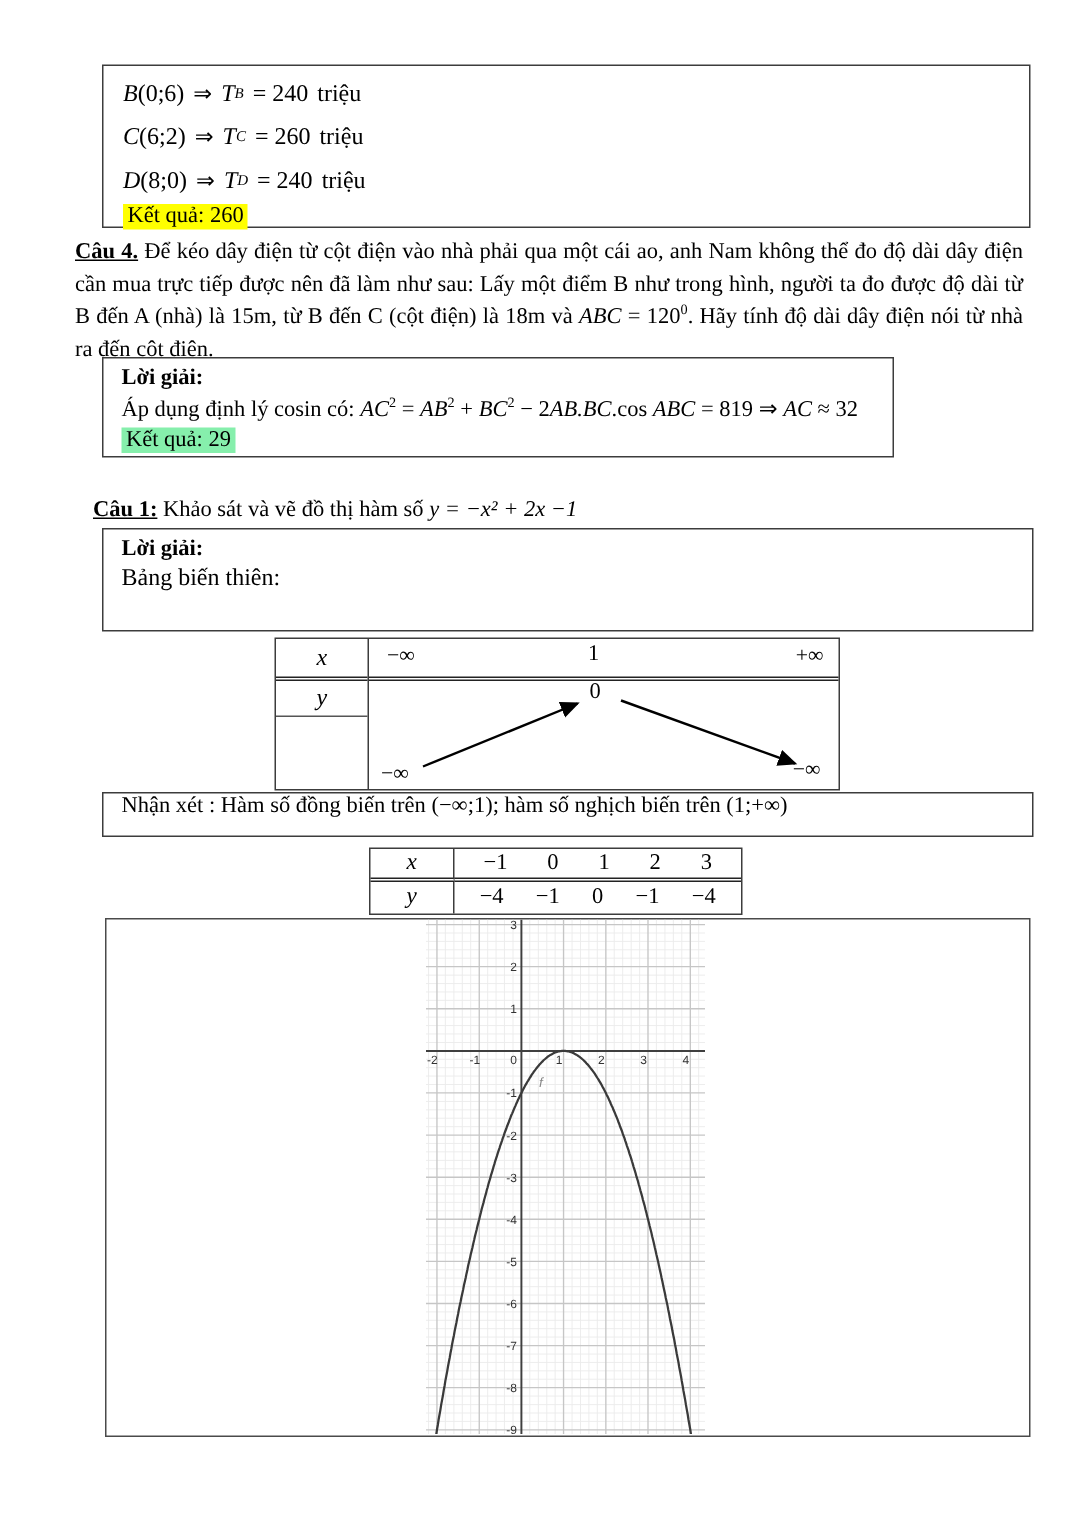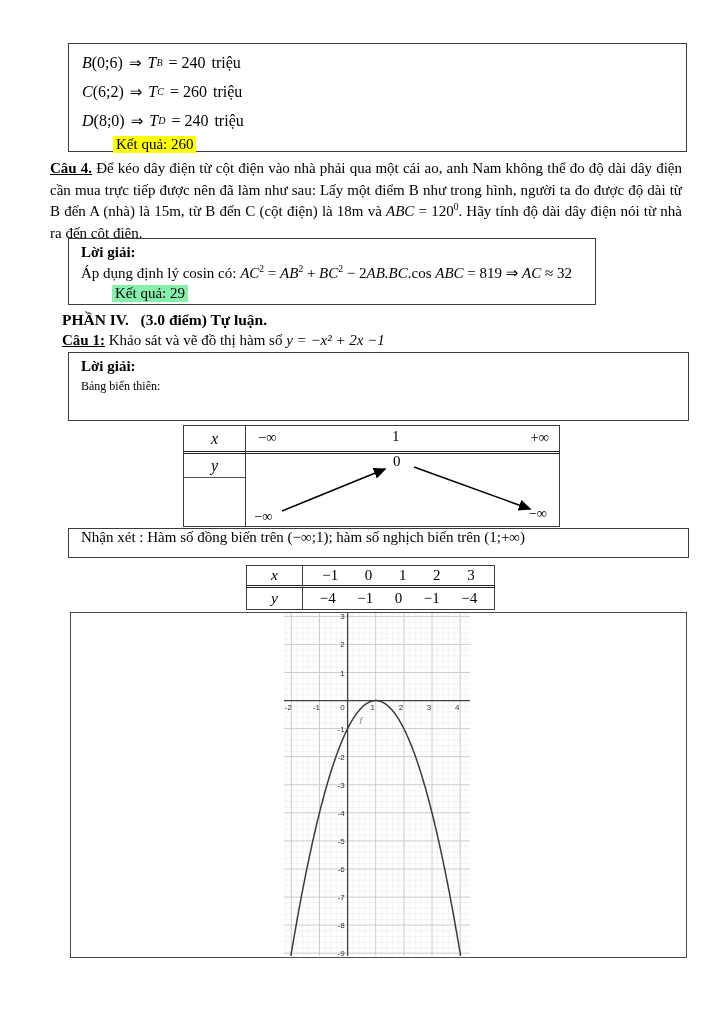--- a/index.html
+++ b/index.html
@@ -1,40 +1,40 @@
 <!DOCTYPE html>
 <html style="--border: #3c3c3c;"><head>
 <meta charset="utf-8">
 <style>
   html,body{margin:0;padding:0;background:#fff;}
   .page{position:relative;width:724px;height:1024px;background:#fff;overflow:hidden;
         font-family:"Liberation Serif",serif;color:#000;}
   .m{font-style:italic;}
   .box{position:absolute;border:1.5px solid var(--border,#3c3c3c);box-sizing:border-box;background:#fff;}
-  .hl{display:inline-block;background:#ffff00;padding:0 3px;line-height:17px;font-size:15px;margin-left:31px;}
+  .hl{display:inline-block;background:#ffff00;padding:0 3px;line-height:17px;font-size:15px;}
   sub{font-size:10px;font-style:italic;vertical-align:-4px;line-height:0;}
   sup{font-size:9.5px;vertical-align:6px;line-height:0;}
 
   
   .rbox{left:68px;top:43px;width:619px;height:109px;padding:4px 0 0 13px;}
   .rline{height:29px;display:flex;align-items:center;font-size:16px;}
   .rline .gap{width:6px;}
   .arrow{padding:0 6px;font-size:15px;}
 
   
   .para{position:absolute;left:50px;top:158px;width:632px;font-size:15px;line-height:21.5px;
         text-align:justify;}
   .bold{font-weight:bold;text-decoration:underline;}
 
   
   .sbox4{left:68px;top:238px;width:528px;height:67px;padding:3px 0 0 12px;font-size:15px;}
   .sbox1{left:68px;top:352px;width:621px;height:69px;padding:3px 0 0 12px;font-size:15px;}
   .stitle{font-weight:bold;font-size:15px;line-height:20px;}
   .sline{line-height:23px;font-size:15px;}
-  .sline2{line-height:20px;font-size:12px;}
+  .sline2{line-height:20px;font-size:16px;}
 
   .heading{position:absolute;left:62px;top:311px;font-weight:bold;font-size:15.5px;}
   .cau1{position:absolute;left:62px;top:332px;font-size:15px;}
 
   
   .vt{position:absolute;left:183px;top:425px;width:377px;height:102px;border:1.5px solid var(--border,#3c3c3c);
       box-sizing:border-box;display:flex;background:#fff;}
   .vt-left{width:62px;border-right:1.5px solid var(--border,#3c3c3c);display:flex;flex-direction:column;box-sizing:border-box;}
   .vt-cell-x{height:25px;border-bottom:3px double #222;display:flex;align-items:center;justify-content:center;
       font-style:italic;font-size:16px;box-sizing:content-box;}
@@ -113,21 +113,20 @@
   </div>
 
   <div class="box sbox4">
     <div class="stitle">Lời giải:</div>
     <div class="sline">
       <span>Áp dụng định lý cosin có:  </span><span class="m">AC</span><sup>2</sup><span> = </span><span class="m">AB</span><sup>2</sup><span> + </span><span class="m">BC</span><sup>2</sup><span> − 2</span><span class="m">AB.BC</span><span>.cos </span><span class="m">ABC</span><span> = 819 ⇒ </span><span class="m">AC</span><span> ≈ 32</span>
     </div>
     <div><span class="hl" style="background: #86efac;">Kết quả: 29</span></div>
   </div>
 
-  <div class="heading">PHẦN IV.&nbsp;&nbsp; (3.0 điểm) Tự luận.</div>
 
   <div class="cau1">
     <span class="bold">Câu 1:</span><span> Khảo sát và vẽ đồ thị hàm số </span><span class="m">y = −x² + 2x −1</span>
   </div>
 
   <div class="box sbox1">
     <div class="stitle">Lời giải:</div>
     <div class="sline2">Bảng biến thiên:</div>
   </div>
 

